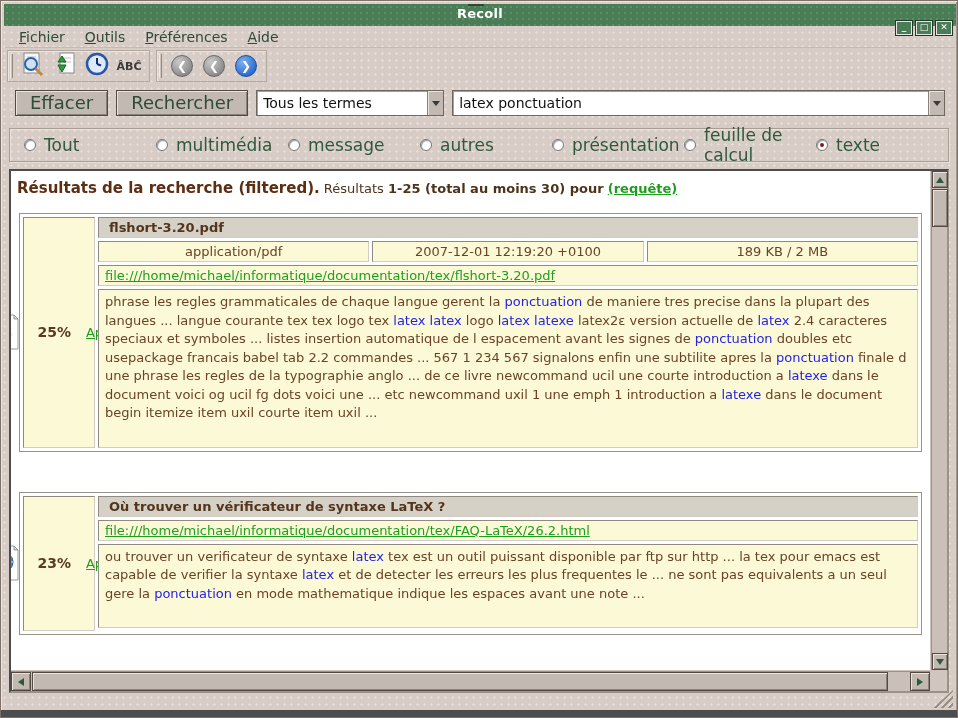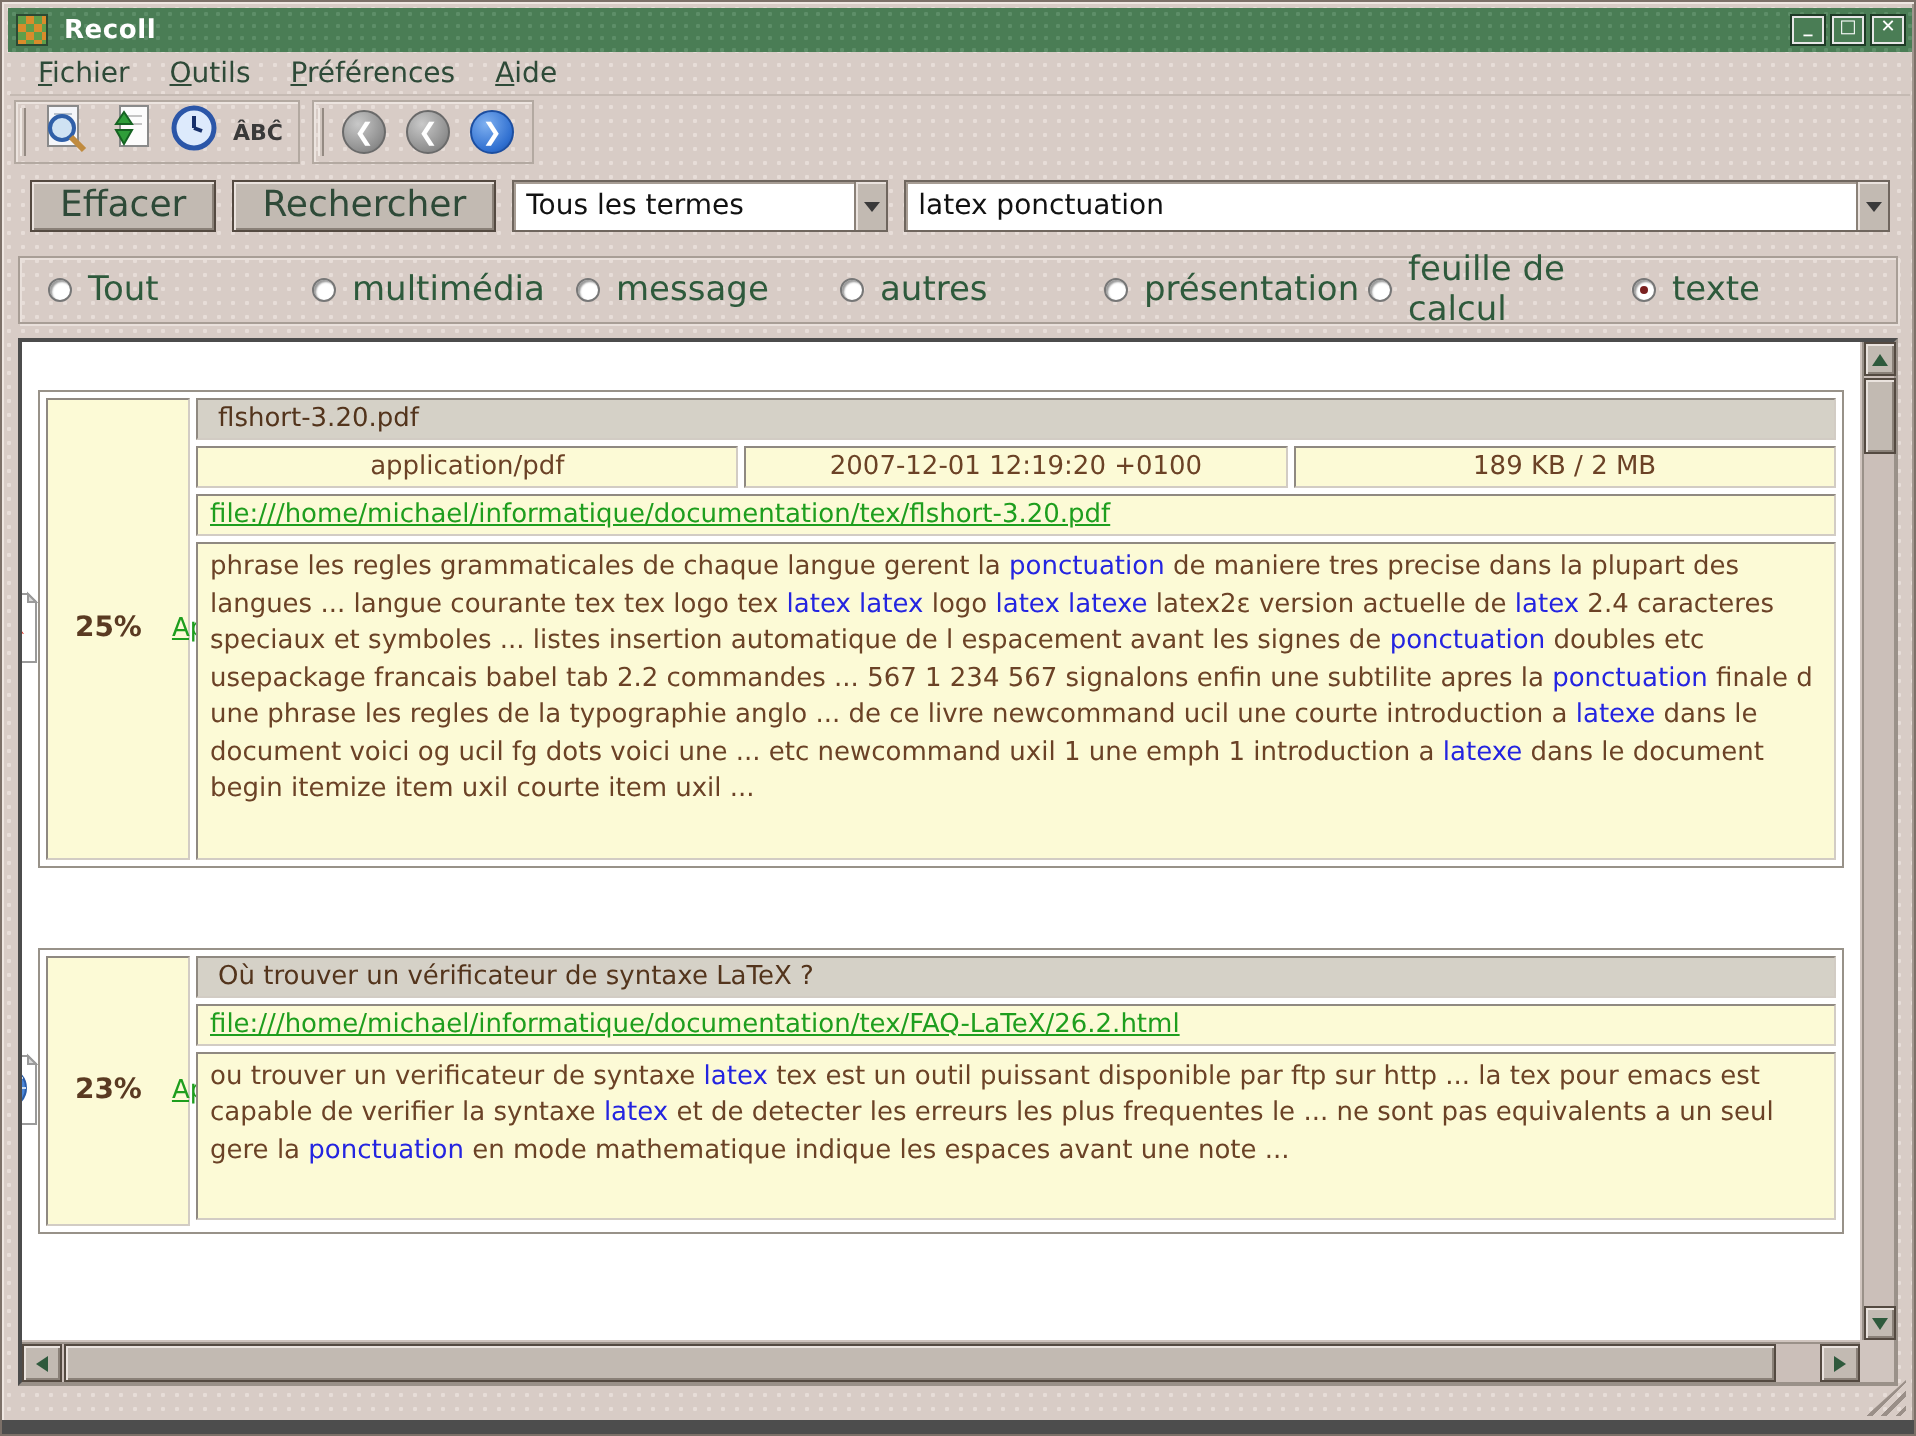--- a/index.html
+++ b/index.html
@@ -11,21 +11,21 @@
     background-size:7px 7px;
     border:1px solid #7c7068;
     box-shadow:inset 1px 1px 0 #efe7e2, inset -1px -1px 0 #a1968e;
   }
   
   .titlebar {
     position:absolute; left:3px; top:3px; width:952px; height:22px;
     background-color:#4a7d55;
     background-image:radial-gradient(#5d8e68 1px, transparent 1.2px);
     background-size:6px 6px;
-    display:flex; align-items:center; padding:0 4px;
+    display:flex; align-items:center; padding:0 4px;flex-direction:column;
   }
   .app-icon { width:16px; height:16px; margin-right:8px;
     background:repeating-conic-gradient(#d98c2b 0 25%, #5f9e4a 0 50%); background-size:8px 8px;
     border:1px solid #2c4a33; }
   .title-text { color:#fff; font-weight:bold; font-size:13px; letter-spacing:.3px; }
   .win-btns { margin-left:auto; display:flex; gap:4px; }
   .win-btn {
     width:16px; height:14px; background:#4a7d55; border:1px solid #e6e6e6;
     outline:1px solid #1e3a26; color:#fff; font-size:9px; line-height:11px;
     text-align:center; font-weight:bold; cursor:default;
@@ -88,21 +88,21 @@
   .results-header .link { font-weight:bold; }
   
   .result { display:grid; grid-template-columns:72px 1fr; gap:3px;
     background:#fff; border:1px solid #989289; padding:3px; margin:14px 2px 0 4px; }
   .result:first-of-type { margin-top:16px; }
   .result + .result { margin-top:40px; }
   .cell { border:1px solid; border-color:#8f8981 #d2ccc4 #d2ccc4 #8f8981;
     background:#fcfad6; color:#6b4226; font-size:13px; padding:2px 6px; }
   .result-left { grid-row:1 / 5; display:flex; flex-direction:row; align-items:center;
     justify-content:center; gap:15px; padding:8px 2px; }
-  .result-head { background:#d5d1c7; font-weight:normal; color:#53341c; padding-left:10px; }
+  .result-head { background:#d5d1c7; font-weight:bold; color:#53341c; padding-left:10px; }
   .meta-row { display:grid; grid-template-columns:1fr 1fr 1fr; gap:3px; }
   .meta-row .cell { text-align:center; }
   .snippet { line-height:18.5px; padding:3px 6px 24px 6px; }
   .hl { color:#2424e0; }
   .pct { font-weight:bold; font-size:14px; color:#5a3a22; }
   .doc-icon { width:36px; height:38px; }
   
   .vscroll { position:absolute; left:920px; top:0; width:16px; height:499px;
     background:#cbbfb9; border-left:1px solid #9a9189; }
   .hscroll { position:absolute; left:0; top:500px; width:919px; height:20px;
@@ -241,20 +241,26 @@
         <span class="radio-label">feuille de calcul</span>
       </label>
       <label class="radio-item">
         <span class="radio-circle checked"></span>
         <span class="radio-label">texte</span>
       </label>
     </div>
 
   <div class="resultspanel">
     <div class="results-view">
+      <div class="results-header">
+        <span class="results-title">Résultats de la recherche (filtered).</span>
+        <span>Résultats</span>
+        <span class="results-bold">1-25 (total au moins 30) pour</span>
+        <span class="link">(requête)</span>
+      </div>
       <div>
           <div class="result">
     <div class="cell result-left">
       <span class="doc-icon">
         <svg width="36" height="38" viewBox="0 0 36 38">
           <path d="M4 2 H28 L32 6 V36 H4 Z" fill="#fff" stroke="#9a9a9a"></path>
           <path d="M28 2 L28 6 L32 6 Z" fill="#d9d9d9" stroke="#9a9a9a"></path>
           <path d="M18 8 c-2.5 5 -5.5 11 -8 14 c3-1 5.5-3 8-6.5 c2.5 3.5 5 5.5 8 6.5 c-2.5-3 -5.5-9 -8-14 z" fill="#e02a1a"></path>
           <path d="M12 24 q6 4 12 0" stroke="#e02a1a" stroke-width="2" fill="none"></path>
         </svg>

